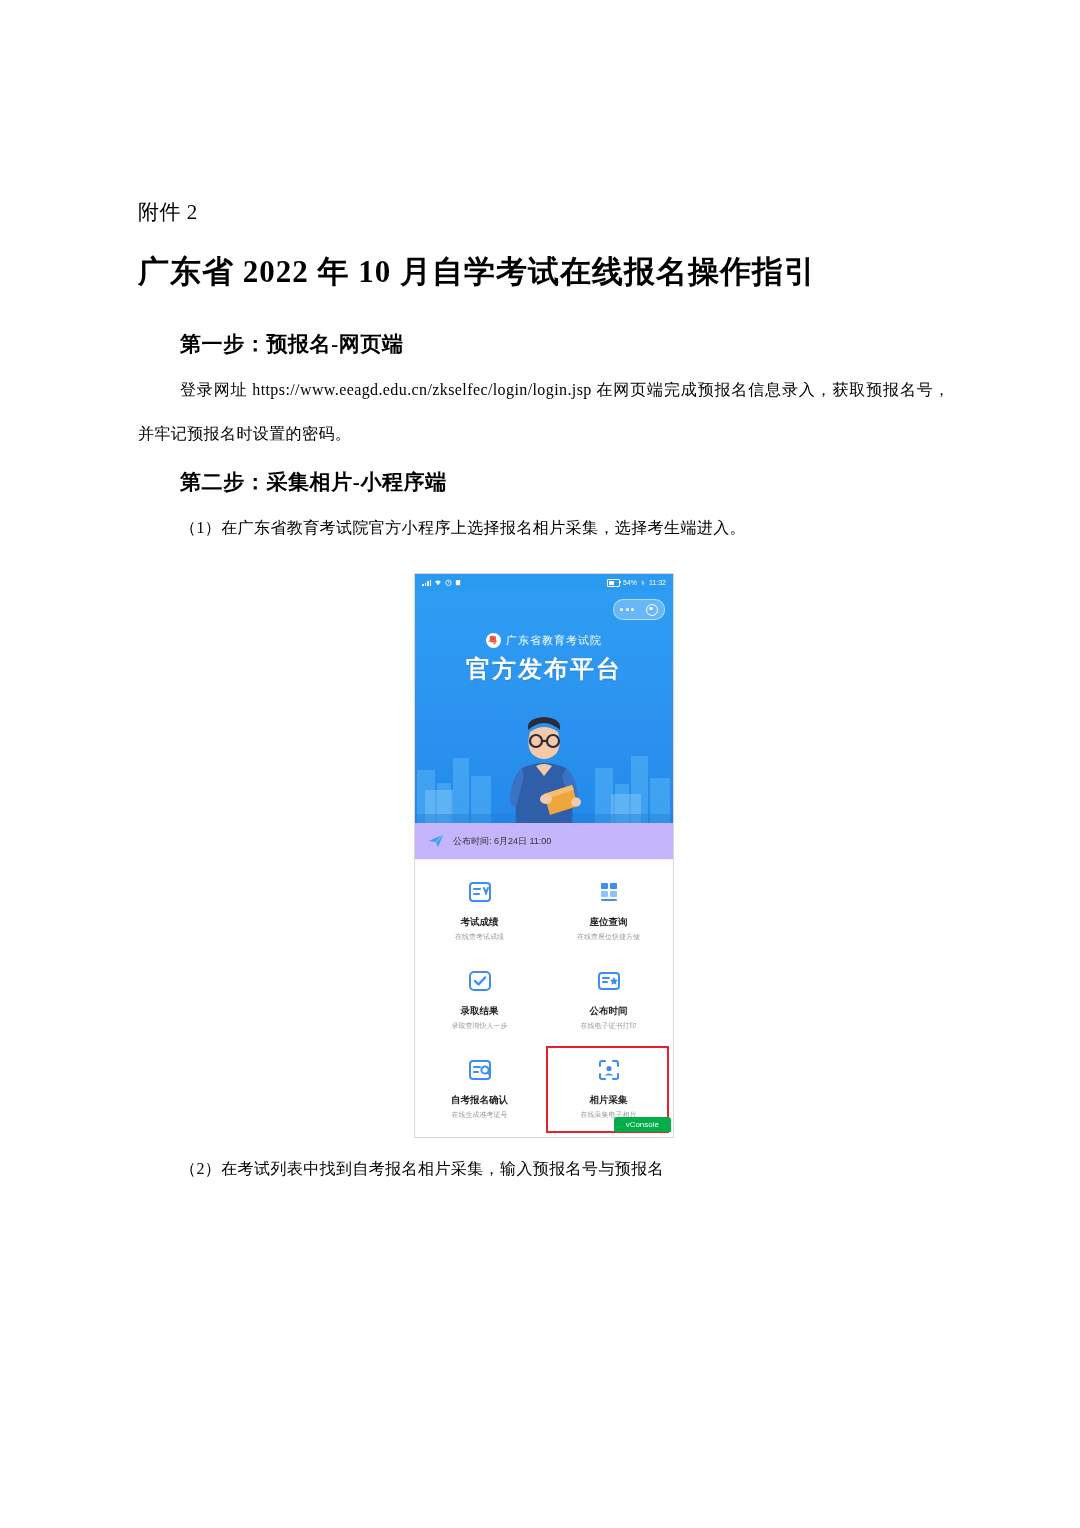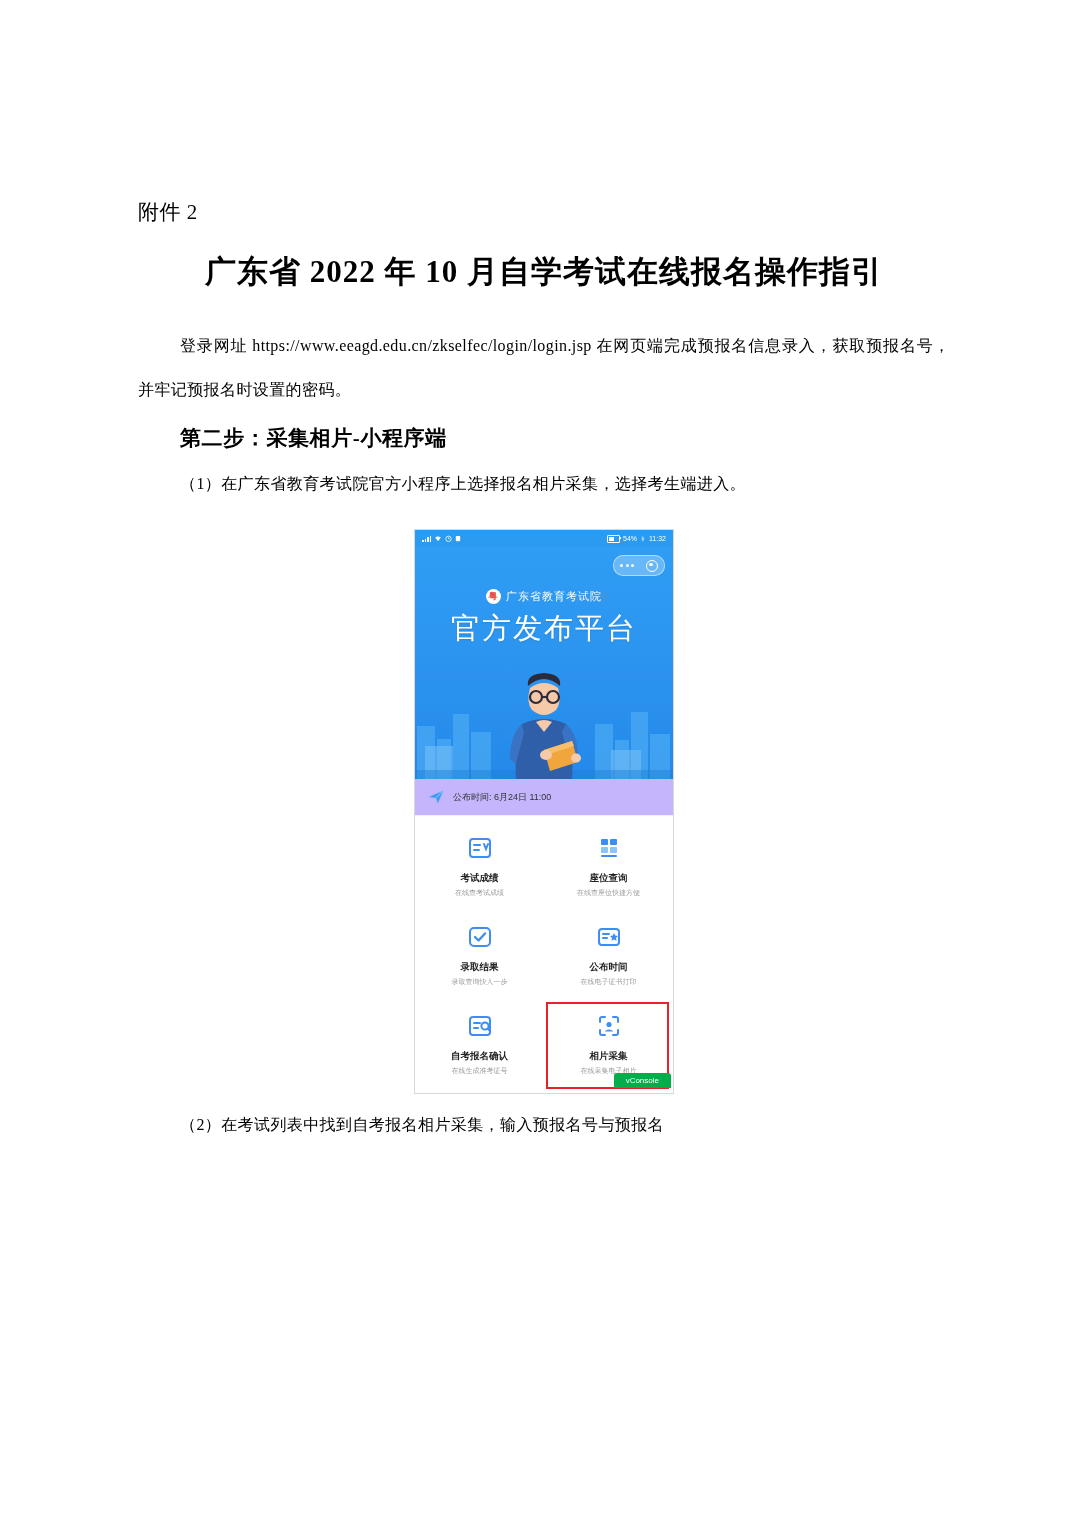--- a/index.html
+++ b/index.html
@@ -28,21 +28,21 @@
     top: 196px;
     width: 812px;
   }
   .attachment-label {
     font-size: 21px;
     letter-spacing: 0.5px;
     line-height: 32px;
     margin-bottom: 22px;
   }
   .doc-title {
-    text-align: center;
+    text-align: left;
     font-size: 31px;
     font-weight: bold;
     letter-spacing: 1px;
     margin: 0 0 30px 0;
     line-height: 44px;
   }
   .step-head {
     font-size: 21px;
     font-weight: bold;
     letter-spacing: 0.6px;
@@ -148,22 +148,22 @@
     background: #ffffff; color:#e2443b; font-size:9px;
     display:flex;align-items:center;justify-content:center;
     font-weight:bold;
   }
   .hero-title {
     position:absolute;
     top: 62px; left:0; right:0;
     text-align:center;
     color:#ffffff;
     font-family: "Liberation Sans", sans-serif;
-    font-weight: normal;
-    font-size: 29px;
+    font-weight: bold;
+    font-size: 24px;
     letter-spacing: 2px;
     text-shadow: 0 1px 2px rgba(0,0,0,0.12);
   }
   .skyline {
     position:absolute; left:0; right:0; bottom:0; height:95px;
   }
   .person {
     position:absolute;
     left: 50%;
     transform: translateX(-50%);
@@ -244,20 +244,21 @@
 </head>
 <body>
 
 <div class="page">
   <div class="content">
 
     <div class="attachment-label">附件 2</div>
 
     <h1 class="doc-title">广东省 2022 年 10 月自学考试在线报名操作指引</h1>
 
+    <div class="step-head">第一步：预报名-网页端</div>
     <p class="para">登录网址 https://www.eeagd.edu.cn/zkselfec/login/login.jsp 在网页端完成预报名信息录入，获取预报名号，并牢记预报名时设置的密码。</p>
 
     <div class="step-head">第二步：采集相片-小程序端</div>
     <p class="para">（1）在广东省教育考试院官方小程序上选择报名相片采集，选择考生端进入。</p>
 
     <div class="figure">
       <div class="phone">
 
         <div class="status-bar">
           <div class="status-left">

